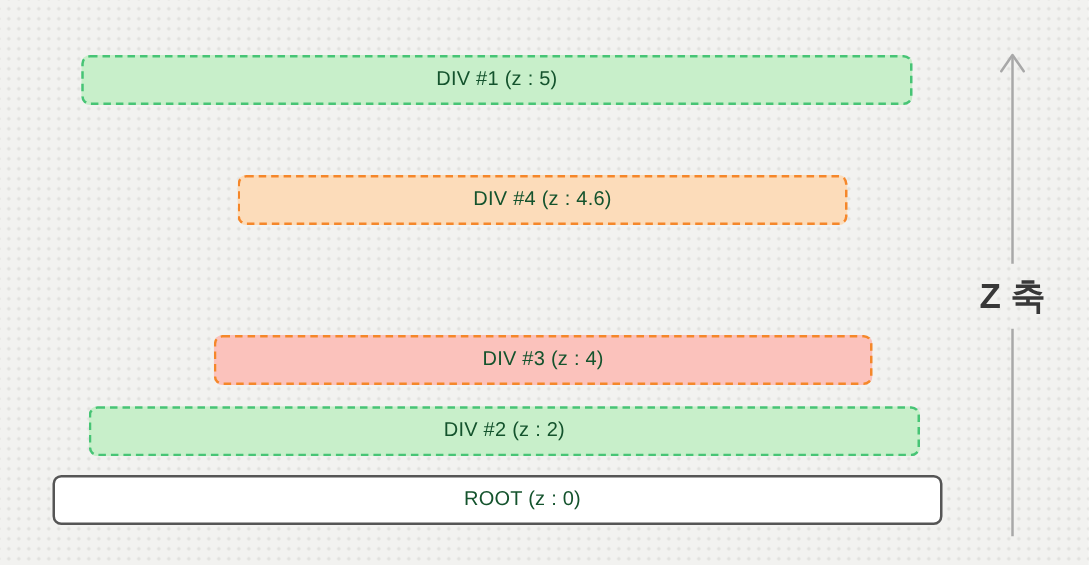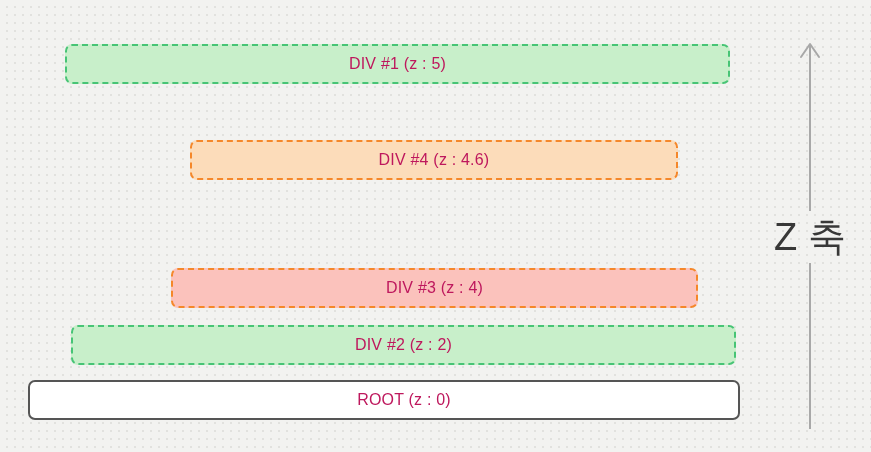--- a/index.html
+++ b/index.html
@@ -18,37 +18,37 @@
     position: absolute;
     box-sizing: border-box;
     height: 40px;
     border: 2px dashed #999;
     border-radius: 7px;
     display: flex;
     align-items: center;
     justify-content: center;
     font-size: 16px;
     font-weight: 500;
-    color: #be185d;
+    color: #14532d;
     letter-spacing: 0.2px;
     white-space: nowrap;
   }
   .z-axis-svg {
     position: absolute;
     left: 0; top: 0;
     width: 871px; height: 452px;
     pointer-events: none;
   }
   .z-axis-label {
     position: absolute;
     left: 810px;
     top: 237px;
     transform: translate(-50%, -50%);
-    font-size: 38px;
-    font-weight: 400;
+    font-size: 28px;
+    font-weight: 700;
     color: #383838;
     white-space: nowrap;
   }
 </style>
 </head>
 <body>
 
 <div class="canvas">
 
   <div class="layer" style="left: 65px; top: 44px; width: 665px; background-color: rgb(200, 239, 202); border-color: rgb(71, 196, 117); border-style: dashed;">
@@ -62,21 +62,21 @@
 
 
   <div class="layer" style="left: 171px; top: 268px; width: 527px; background-color: rgb(251, 194, 188); border-color: rgb(245, 135, 42); border-style: dashed;">
     <span>DIV #3 (z : 4)</span>
   </div>
 
   <div class="layer" style="left: 71px; top: 325px; width: 665px; background-color: rgb(200, 239, 202); border-color: rgb(71, 196, 117); border-style: dashed;">
     <span>DIV #2 (z : 2)</span>
   </div>
 
-  <div class="layer" style="left: 28px; top: 380px; width: 712px; background-color: rgb(255, 255, 255); border-color: rgb(85, 85, 85); border-style: solid; padding-left: 40px;">
+  <div class="layer" style="left: 42px; top: 380px; width: 712px; background-color: rgb(255, 255, 255); border-color: rgb(85, 85, 85); border-style: solid; padding-left: 40px;">
     <span>ROOT (z : 0)</span>
   </div>
 
   <svg class="z-axis-svg" viewBox="0 0 871 452" xmlns="http://www.w3.org/2000/svg">
     <polyline points="801,57 810,44 819,57" fill="none" stroke="#a8a8a8" stroke-width="2" stroke-linecap="round" stroke-linejoin="round"></polyline>
     <line x1="810" y1="45" x2="810" y2="211" stroke="#a8a8a8" stroke-width="2"></line>
     <line x1="810" y1="263" x2="810" y2="429" stroke="#a8a8a8" stroke-width="2"></line>
   </svg>
 
   <div class="z-axis-label">Z 축</div>

